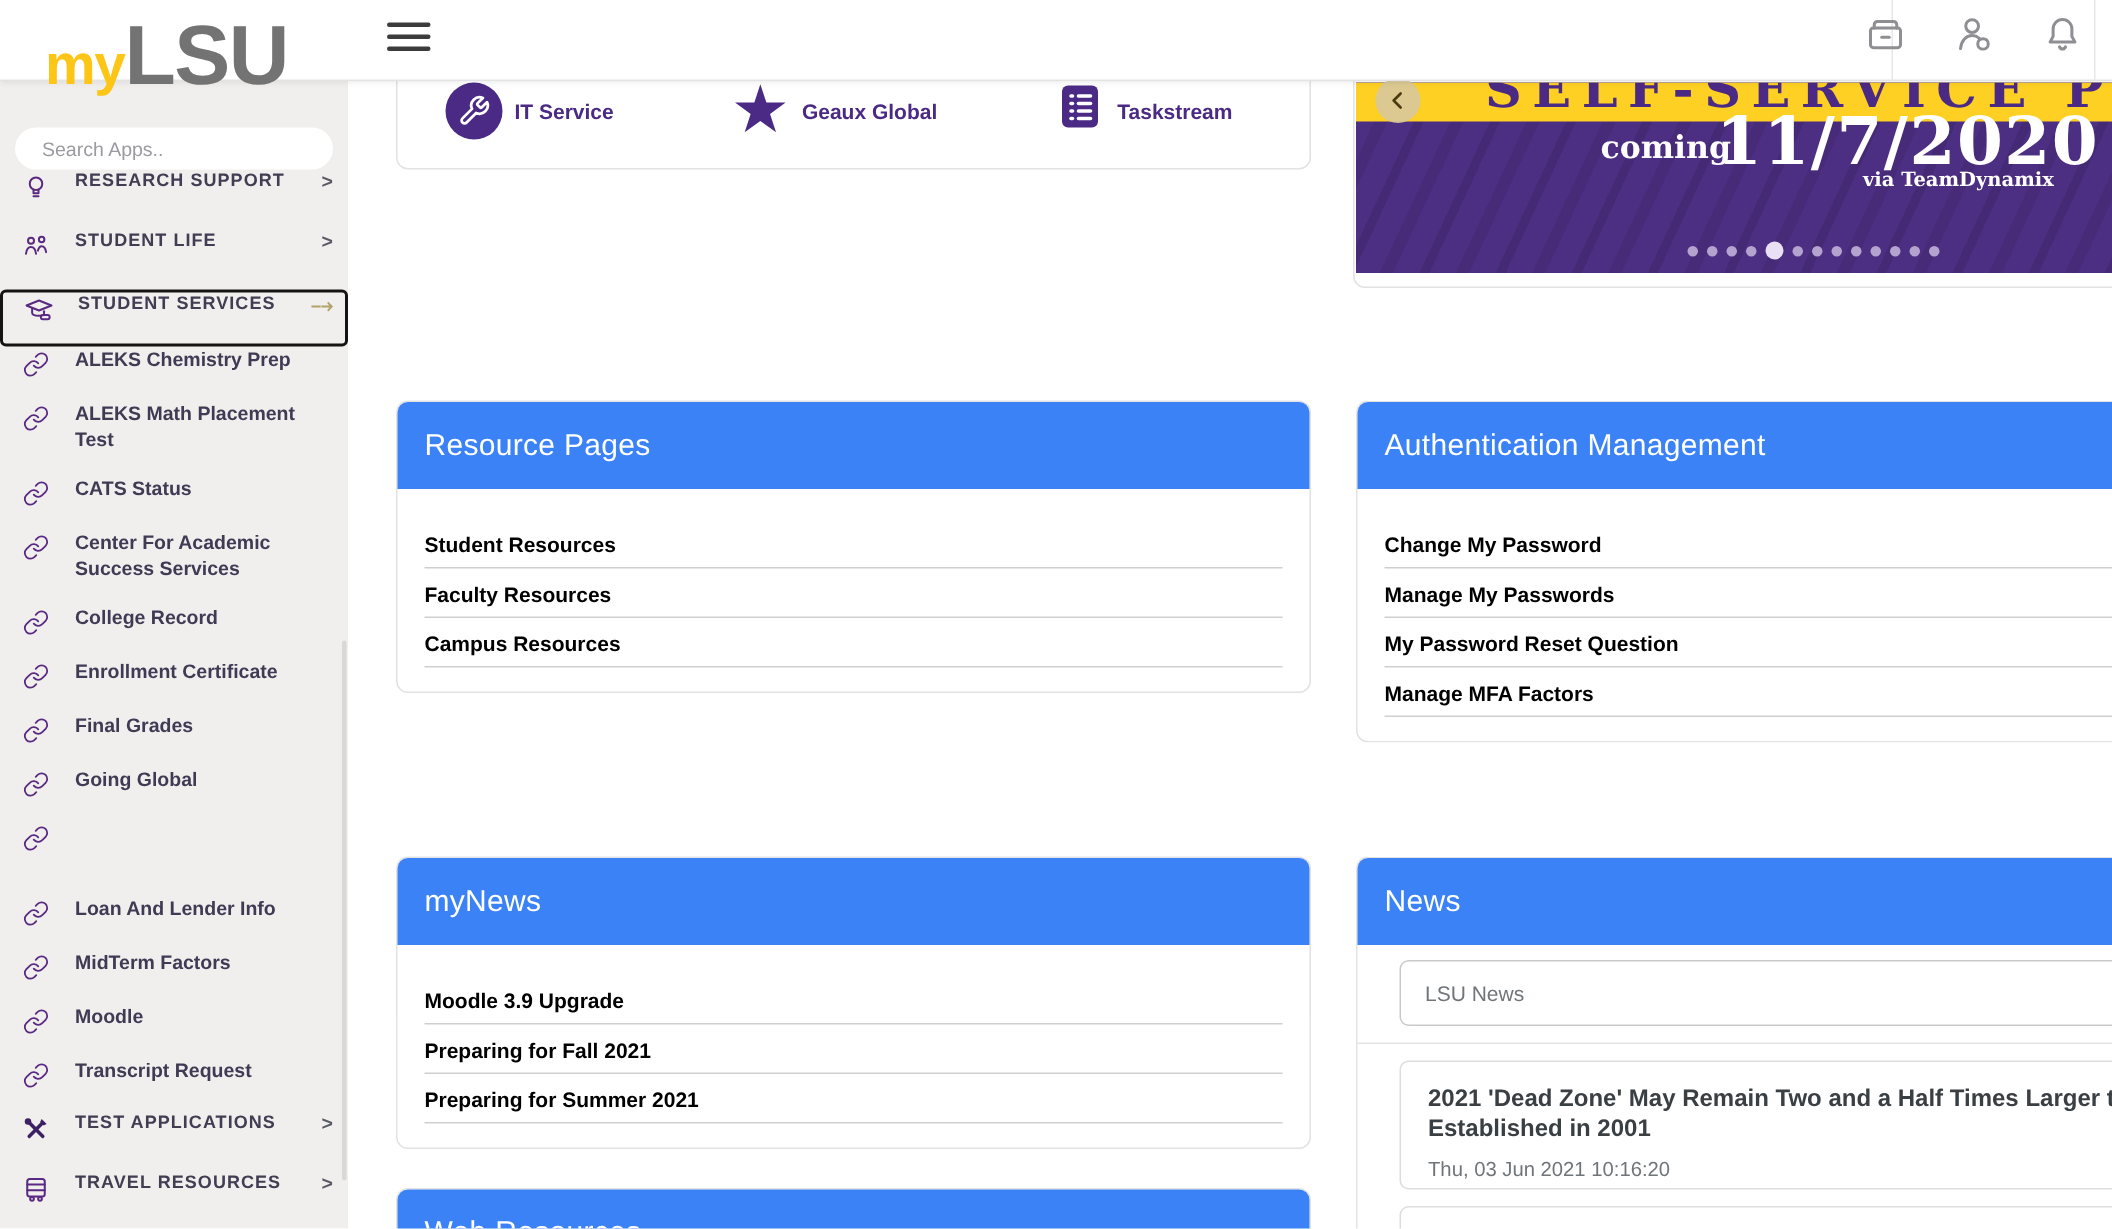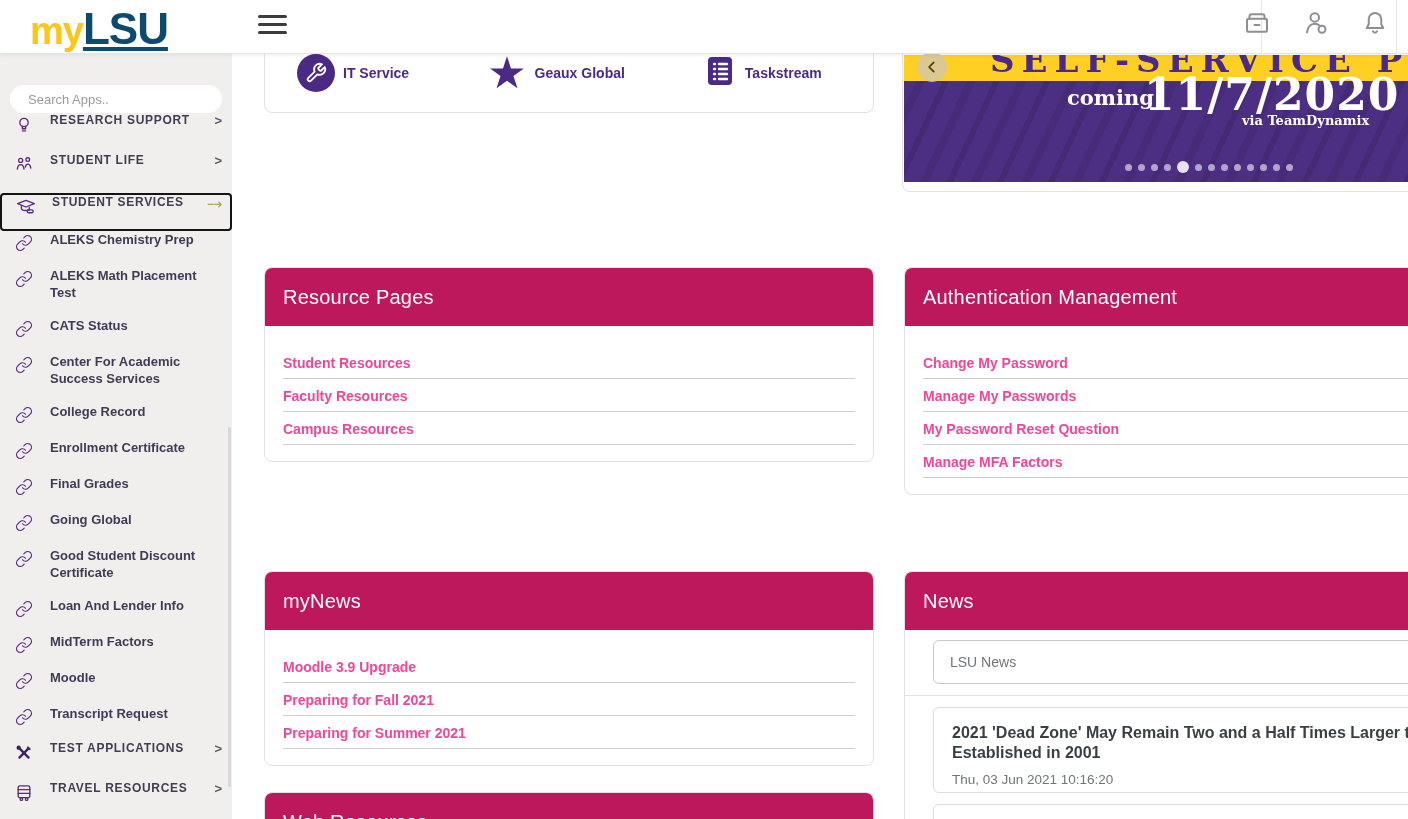--- a/index.html
+++ b/index.html
@@ -11,21 +11,21 @@
     color:#3f3b54;
   }
   
   .topbar {
     position:absolute; top:0; left:0; width:1408px; height:54px;
     background:#fff; border-bottom:1px solid #e3e3e3;
     box-shadow:0 1px 4px rgba(0,0,0,.07); z-index:30;
   }
   .logo { position:absolute; left:30px; top:4px; cursor:pointer; white-space:nowrap; }
   .logo .my { color:#fdc516; font-size:38px; font-weight:700; letter-spacing:-1px; }
-  .logo .lsu { color:#0c4a6e; font-size:44px; font-weight:800; letter-spacing:-1px;text-decoration:underline; }
+  .logo .lsu { color:#737373; font-size:56px; font-weight:800; letter-spacing:-1px; }
   .hamburger { position:absolute; left:258px; top:14px; width:30px; height:26px; cursor:pointer; background:none; border:none; }
   .hamburger span { display:block; width:29px; height:3px; background:#3c3c3c; border-radius:2px; margin-bottom:5px; }
   .hdr-divider { position:absolute; top:0; width:1px; height:54px; background:#e7e7e7; }
   .hdr-icons { position:absolute; right:18px; top:8px; display:flex; gap:29px; align-items:center; }
   .hdr-icons .hico { width:30px; height:30px; cursor:pointer; }
   .hdr-icons svg { stroke:#8e8e93; fill:none; stroke-width:1.6; stroke-linecap:round; stroke-linejoin:round; }
 
   
   .sidebar {
     position:absolute; top:54px; left:0; width:232px; height:765px;
@@ -48,26 +48,26 @@
   .side-row .slabel { margin-left:14px; flex:1; }
   .cat .slabel { font-size:12px; font-weight:700; letter-spacing:.7px; color:#413d52; }
   .slink .slabel { font-size:13px; font-weight:700; color:#3f3b54; line-height:17px; max-width:152px; }
   .chev { color:#5a5a66; font-size:13px; font-weight:700; margin-left:4px; }
   .chev.down { color:#b3a369; font-size:14px; letter-spacing:-2px; }
   .side-row.active { border:2px solid #141414; border-radius:4px; height:38px; }
   .side-scrollthumb { position:absolute; right:1px; top:373px; width:3px; height:360px; background:#d8d8d8; border-radius:2px; }
 
   
   .card { position:absolute; background:#fff; border:1px solid #e2e2e2; border-radius:8px; }
-  .card-header { height:58px; background:#be185d; border-radius:7px 7px 0 0; display:flex; align-items:center; padding-left:18px; }
+  .card-header { height:58px; background:#3b82f6; border-radius:7px 7px 0 0; display:flex; align-items:center; padding-left:18px; }
   .card-header span { color:#fff; font-size:20px; letter-spacing:.2px; }
   .card-links { padding:20px 0 16px; }
   .link-row {
     margin:0 18px; height:33px; line-height:24px; padding-top:5px;
-    border-bottom:1px solid #cfcfcf; font-size:14px; font-weight:700; color:#ec4899; cursor:pointer;
+    border-bottom:1px solid #cfcfcf; font-size:14px; font-weight:700; color:#000000; cursor:pointer;
   }
 
   
   .card-quicklinks { left:264px; top:-40px; width:610px; height:153px; }
   .ql-row { position:absolute; left:32px; top:93px; right:28px; display:flex; align-items:center; }
   .ql-item { display:flex; align-items:center; cursor:pointer; }
   .ql-item + .ql-item { margin-left:78px; }
   .ql-label { margin-left:8px; font-size:14px; font-weight:600; color:#4b2a85; white-space:nowrap; }
   .ql-circle { width:38px; height:38px; border-radius:50%; background:#4b2a85; display:flex; align-items:center; justify-content:center; }
   .ql-circle svg { stroke:#fff; fill:none; stroke-width:2; stroke-linecap:round; stroke-linejoin:round; }
@@ -362,21 +362,20 @@
       </span>
     <span class="slabel">Going Global</span>
   </div>
   <div class="side-row slink link2">
     <span class="sicon">
         <svg width="18" height="18" viewBox="0 0 24 24">
           <path d="M10 13a5 5 0 0 0 7.54.54l3-3a5 5 0 0 0-7.07-7.07l-1.72 1.71"></path>
           <path d="M14 11a5 5 0 0 0-7.54-.54l-3 3a5 5 0 0 0 7.07 7.07l1.71-1.71"></path>
         </svg>
       </span>
-    <span class="slabel">Good Student Discount Certificate</span>
   </div>
   <div class="side-row slink link1">
     <span class="sicon">
         <svg width="18" height="18" viewBox="0 0 24 24">
           <path d="M10 13a5 5 0 0 0 7.54.54l3-3a5 5 0 0 0-7.07-7.07l-1.72 1.71"></path>
           <path d="M14 11a5 5 0 0 0-7.54-.54l-3 3a5 5 0 0 0 7.07 7.07l1.71-1.71"></path>
         </svg>
       </span>
     <span class="slabel">Loan And Lender Info</span>
   </div>

